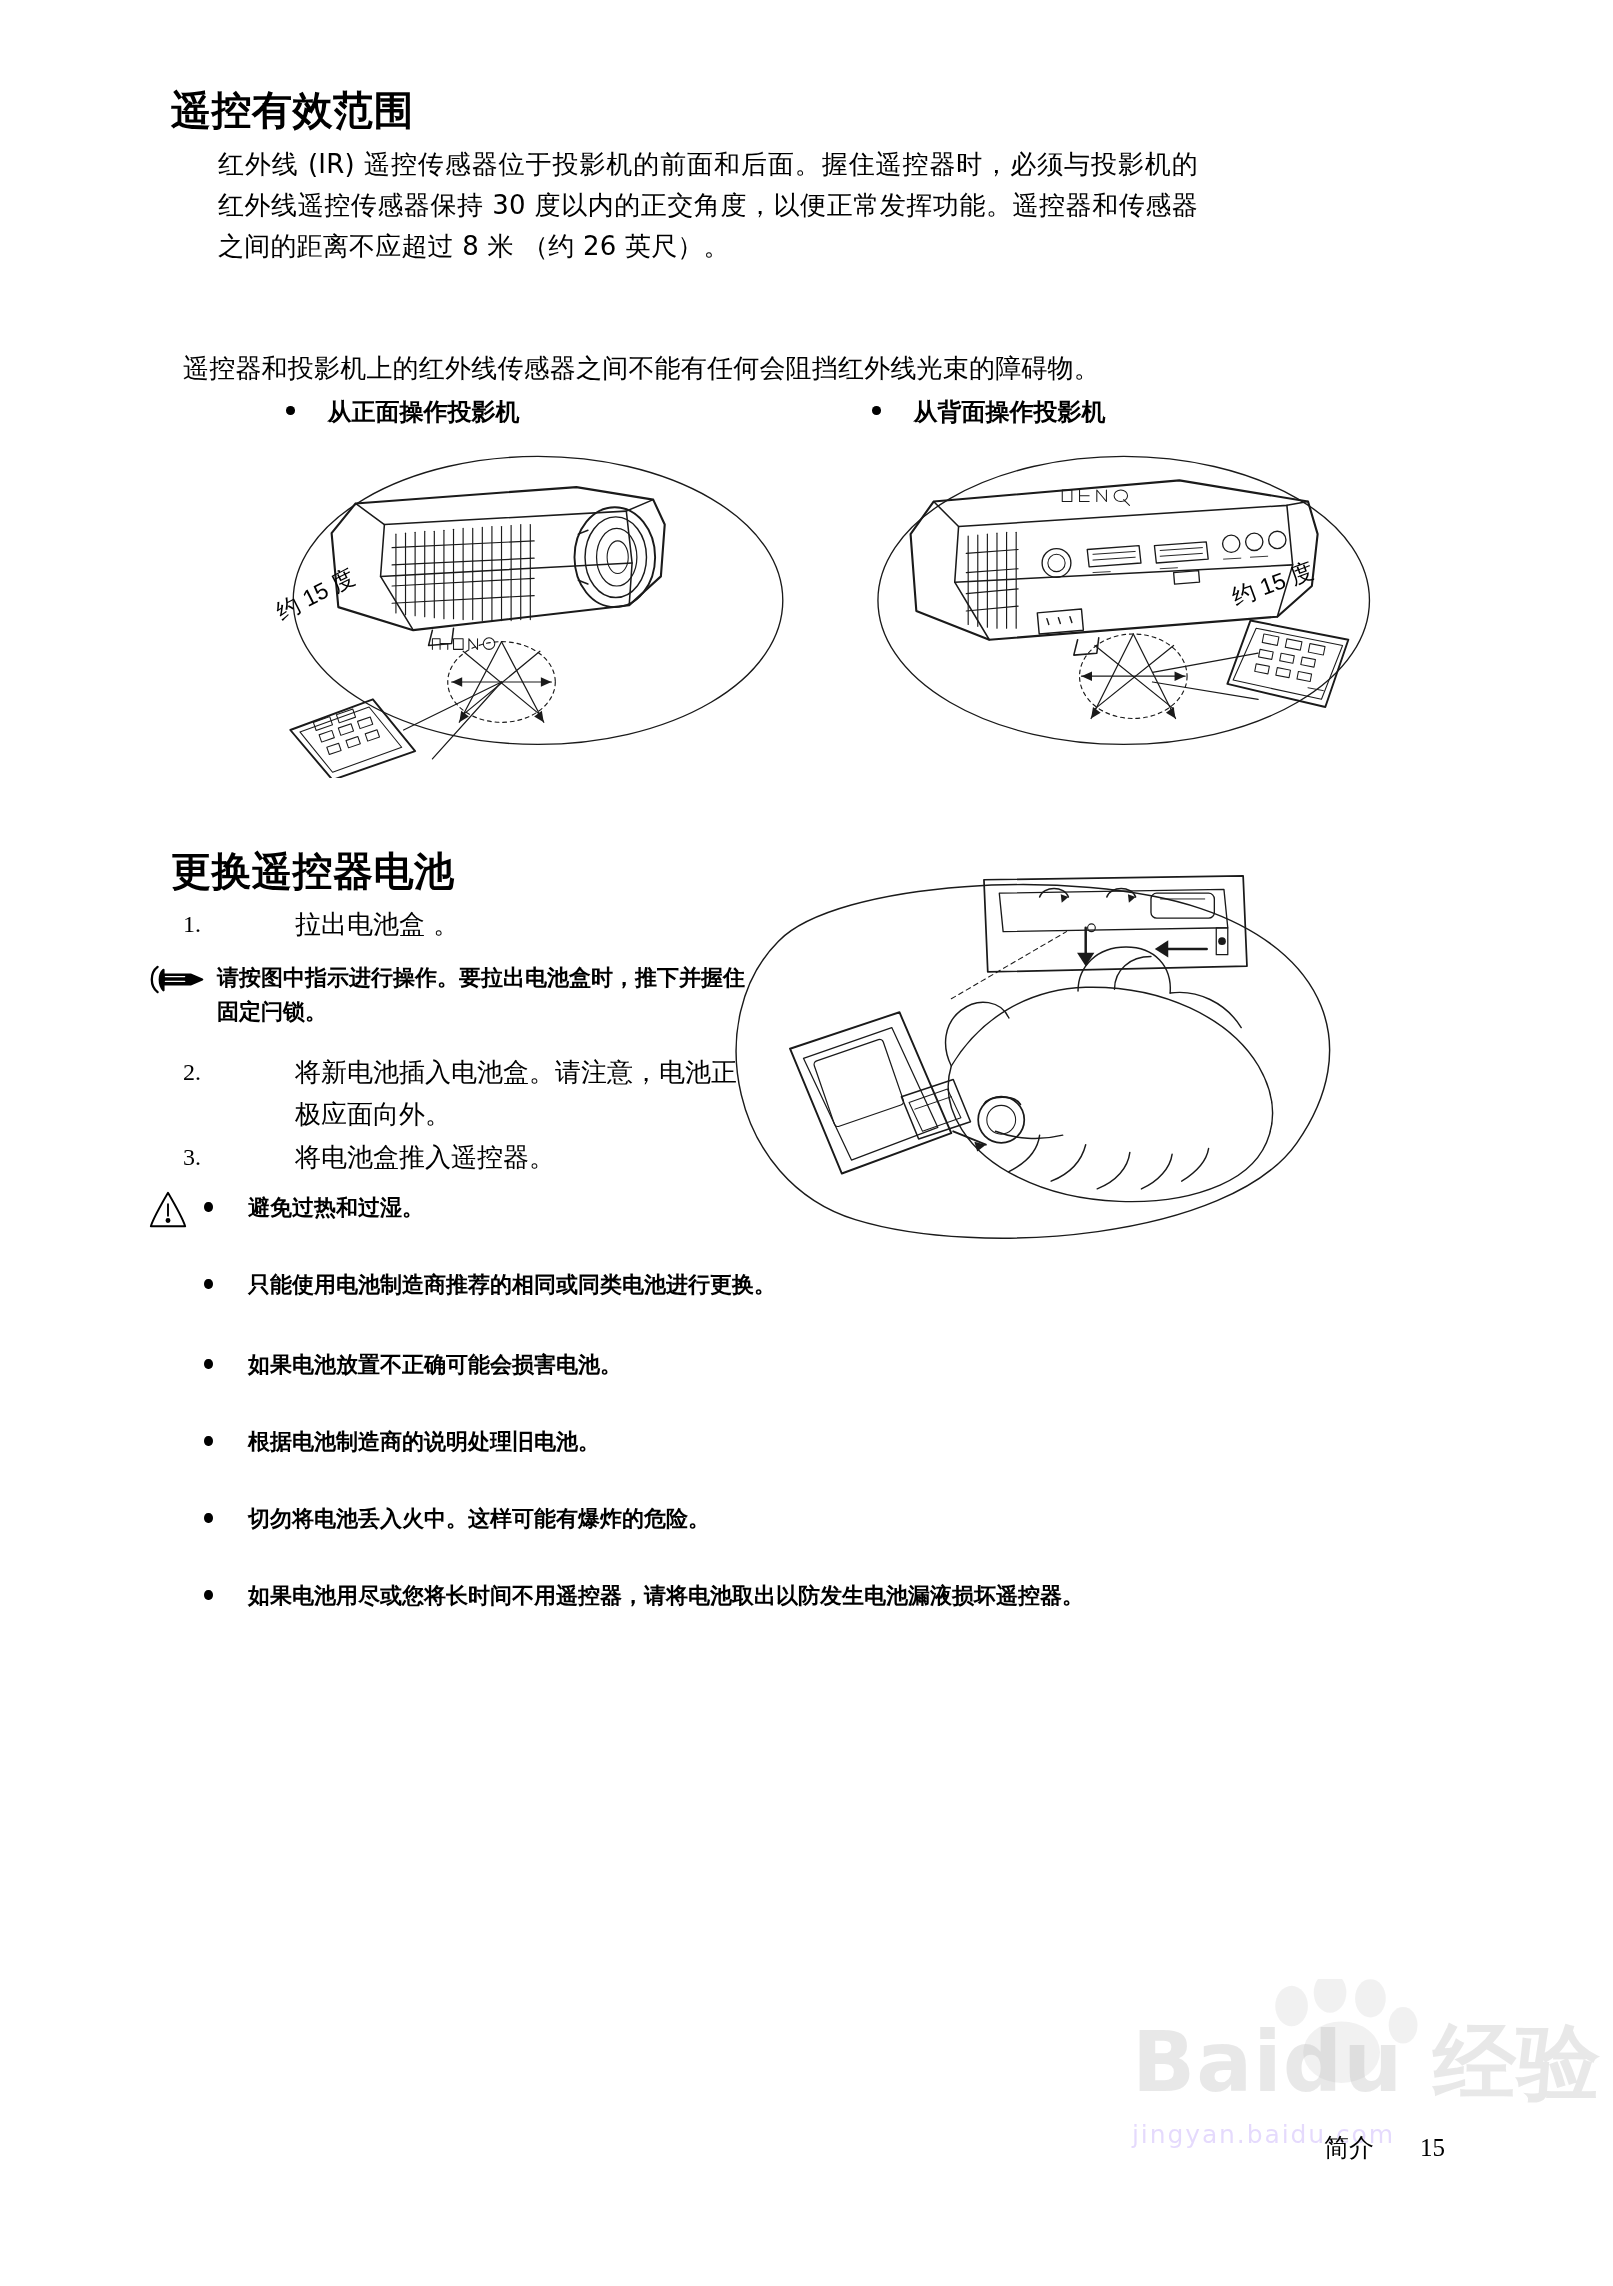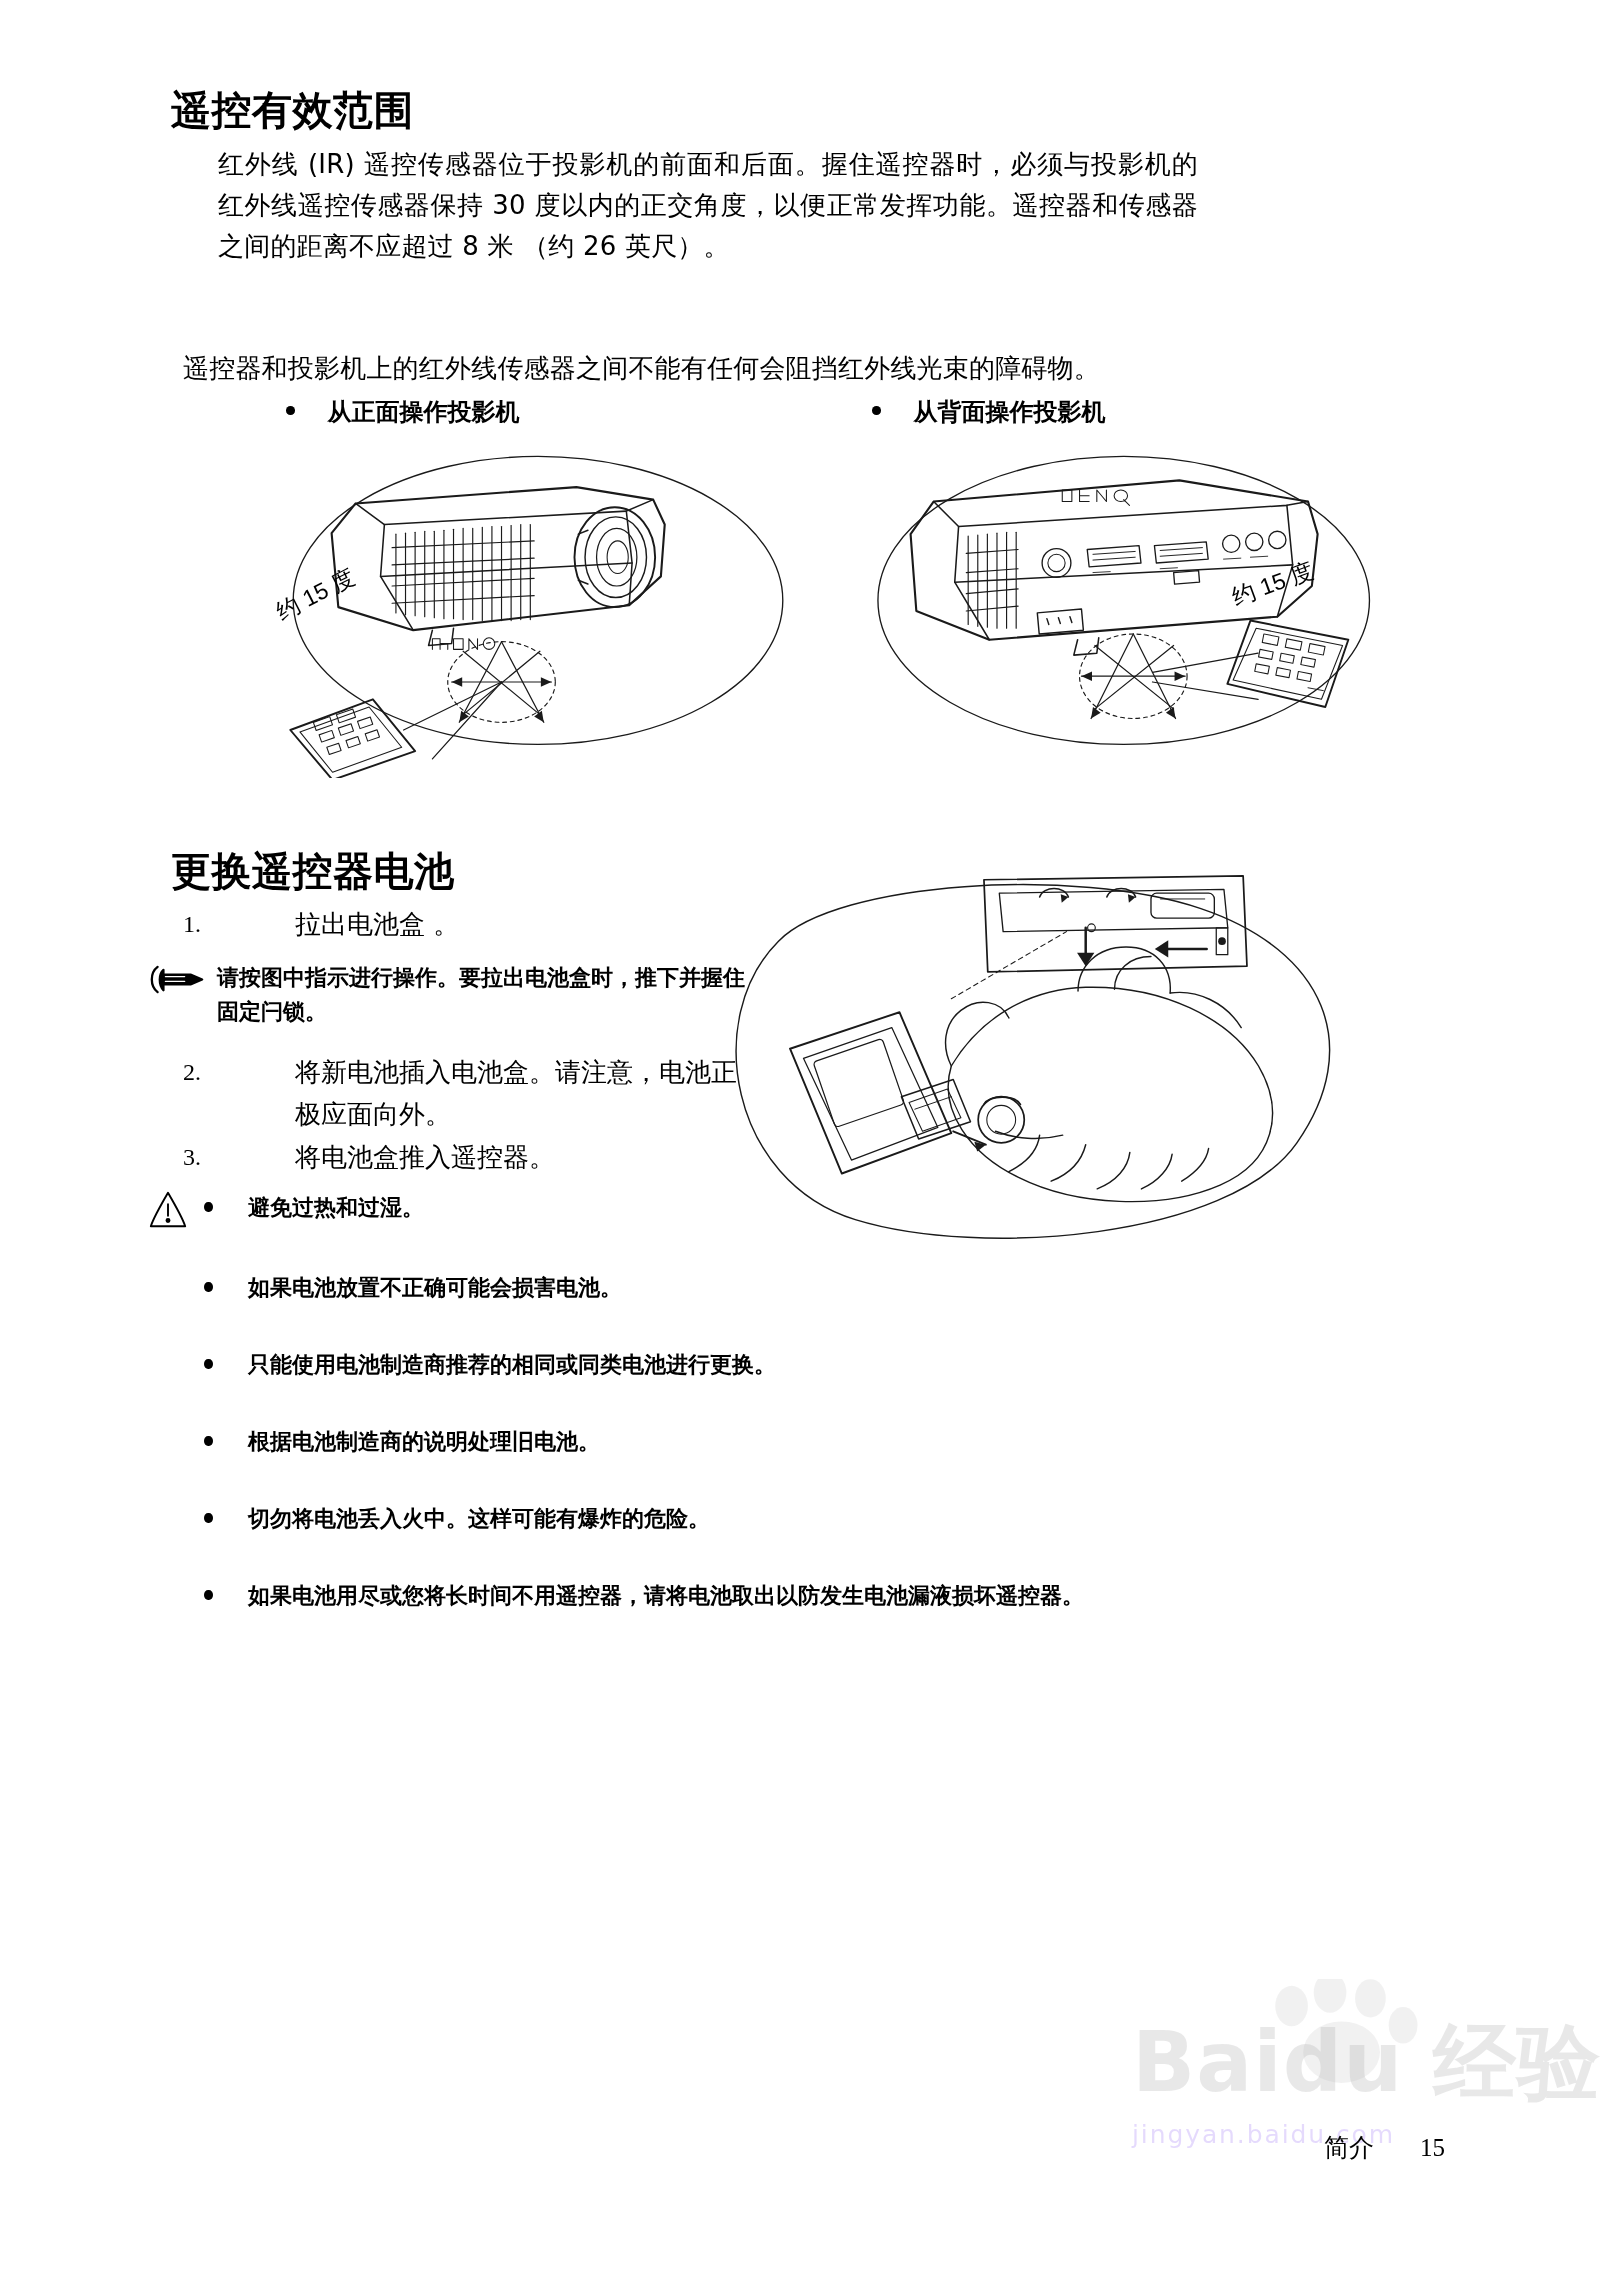--- a/index.html
+++ b/index.html
@@ -488,28 +488,28 @@
     </svg>
   </div>
 
   <div class="warn-list" style="left:204px; top:1191px; width:1210px;">
 
     <div class="warn-item" style="margin-top:0px;">
       <span class="wdot"></span>
       <span class="wtext">避免过热和过湿。</span>
     </div>
 
+    <div class="warn-item" style="margin-top:44px;">
+      <span class="wdot"></span>
+      <span class="wtext">只能使用电池制造商推荐的相同或同类电池进行更换。</span>
+    </div>
+
     <div class="warn-item" style="margin-top:47px;">
       <span class="wdot"></span>
       <span class="wtext">如果电池放置不正确可能会损害电池。</span>
-    </div>
-
-    <div class="warn-item" style="margin-top:44px;">
-      <span class="wdot"></span>
-      <span class="wtext">只能使用电池制造商推荐的相同或同类电池进行更换。</span>
     </div>
 
     <div class="warn-item" style="margin-top:44px;">
       <span class="wdot"></span>
       <span class="wtext">根据电池制造商的说明处理旧电池。</span>
     </div>
 
     <div class="warn-item" style="margin-top:44px;">
       <span class="wdot"></span>
       <span class="wtext">切勿将电池丢入火中。这样可能有爆炸的危险。</span>

